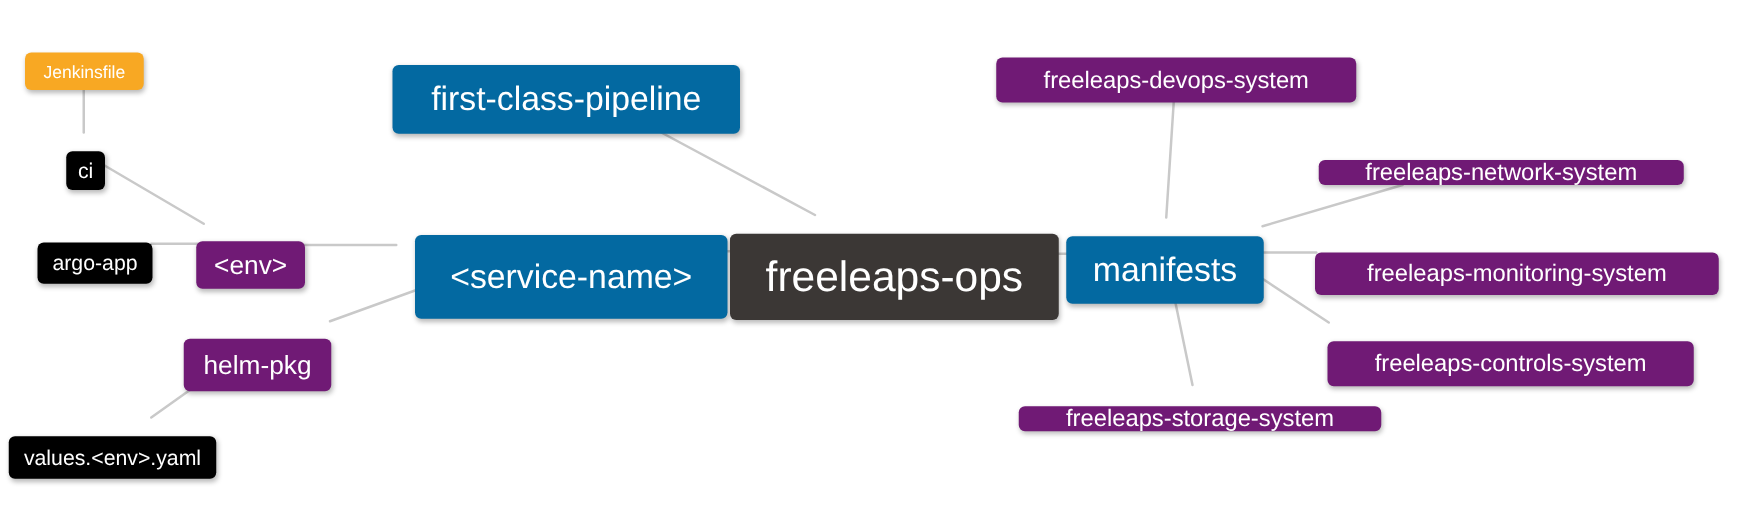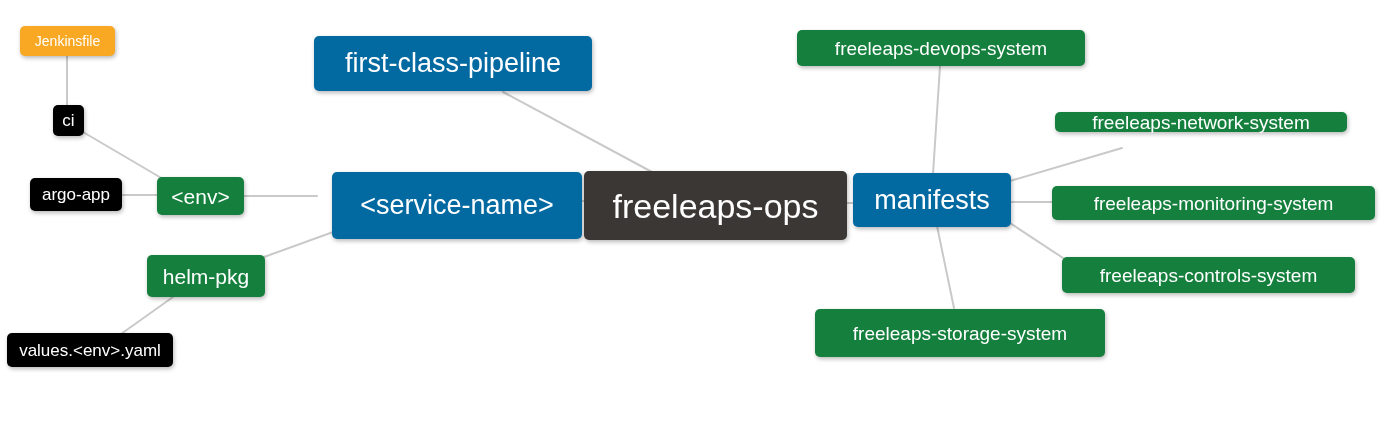--- a/index.html
+++ b/index.html
@@ -32,23 +32,24 @@
     display: flex;
     align-items: center;
     justify-content: center;
     color: #ffffff;
     border-radius: 5px;
     box-shadow: 1px 2px 4px rgba(0,0,0,0.28);
     white-space: nowrap;
     box-sizing: border-box;
     cursor: default;
     line-height: 1;
+    margin-top: 16px;
   }
   .node.blue   { background: #0369a1; }
-  .node.green  { background: #15803d; }
+  .node.green  { background: #701a75; }
   .node.red    { background: #000000; }
   .node.orange { background: #f8a823; }
   .node.dark   { background: #3b3735; }
 </style>
 </head>
 <body>
 
 <div class="canvas">
 
   <svg class="edges" viewBox="0 0 1390 421">
@@ -89,15 +90,15 @@
   <div class="node blue" style="left:853px; top:173px; width:158px; height:54px; font-size:27px;">manifests</div>
 
   <div class="node green" style="left:797px; top:30px;  width:288px; height:36px; font-size:19px;">freeleaps-devops-system</div>
 
   <div class="node green" style="left:1055px; top:112px; width:292px; height:20px; font-size:19px;">freeleaps-network-system</div>
 
   <div class="node green" style="left:1052px; top:186px; width:323px; height:34px; font-size:19px;">freeleaps-monitoring-system</div>
 
   <div class="node green" style="left:1062px; top:257px; width:293px; height:36px; font-size:19px;">freeleaps-controls-system</div>
 
-  <div class="node green" style="left:815px; top:309px; width:290px; height:48px; font-size:19px;">freeleaps-storage-system</div>
+  <div class="node green" style="left:815px; top:309px; width:290px; height:20px; font-size:19px;">freeleaps-storage-system</div>
 
 </div>
 
 </body></html>

